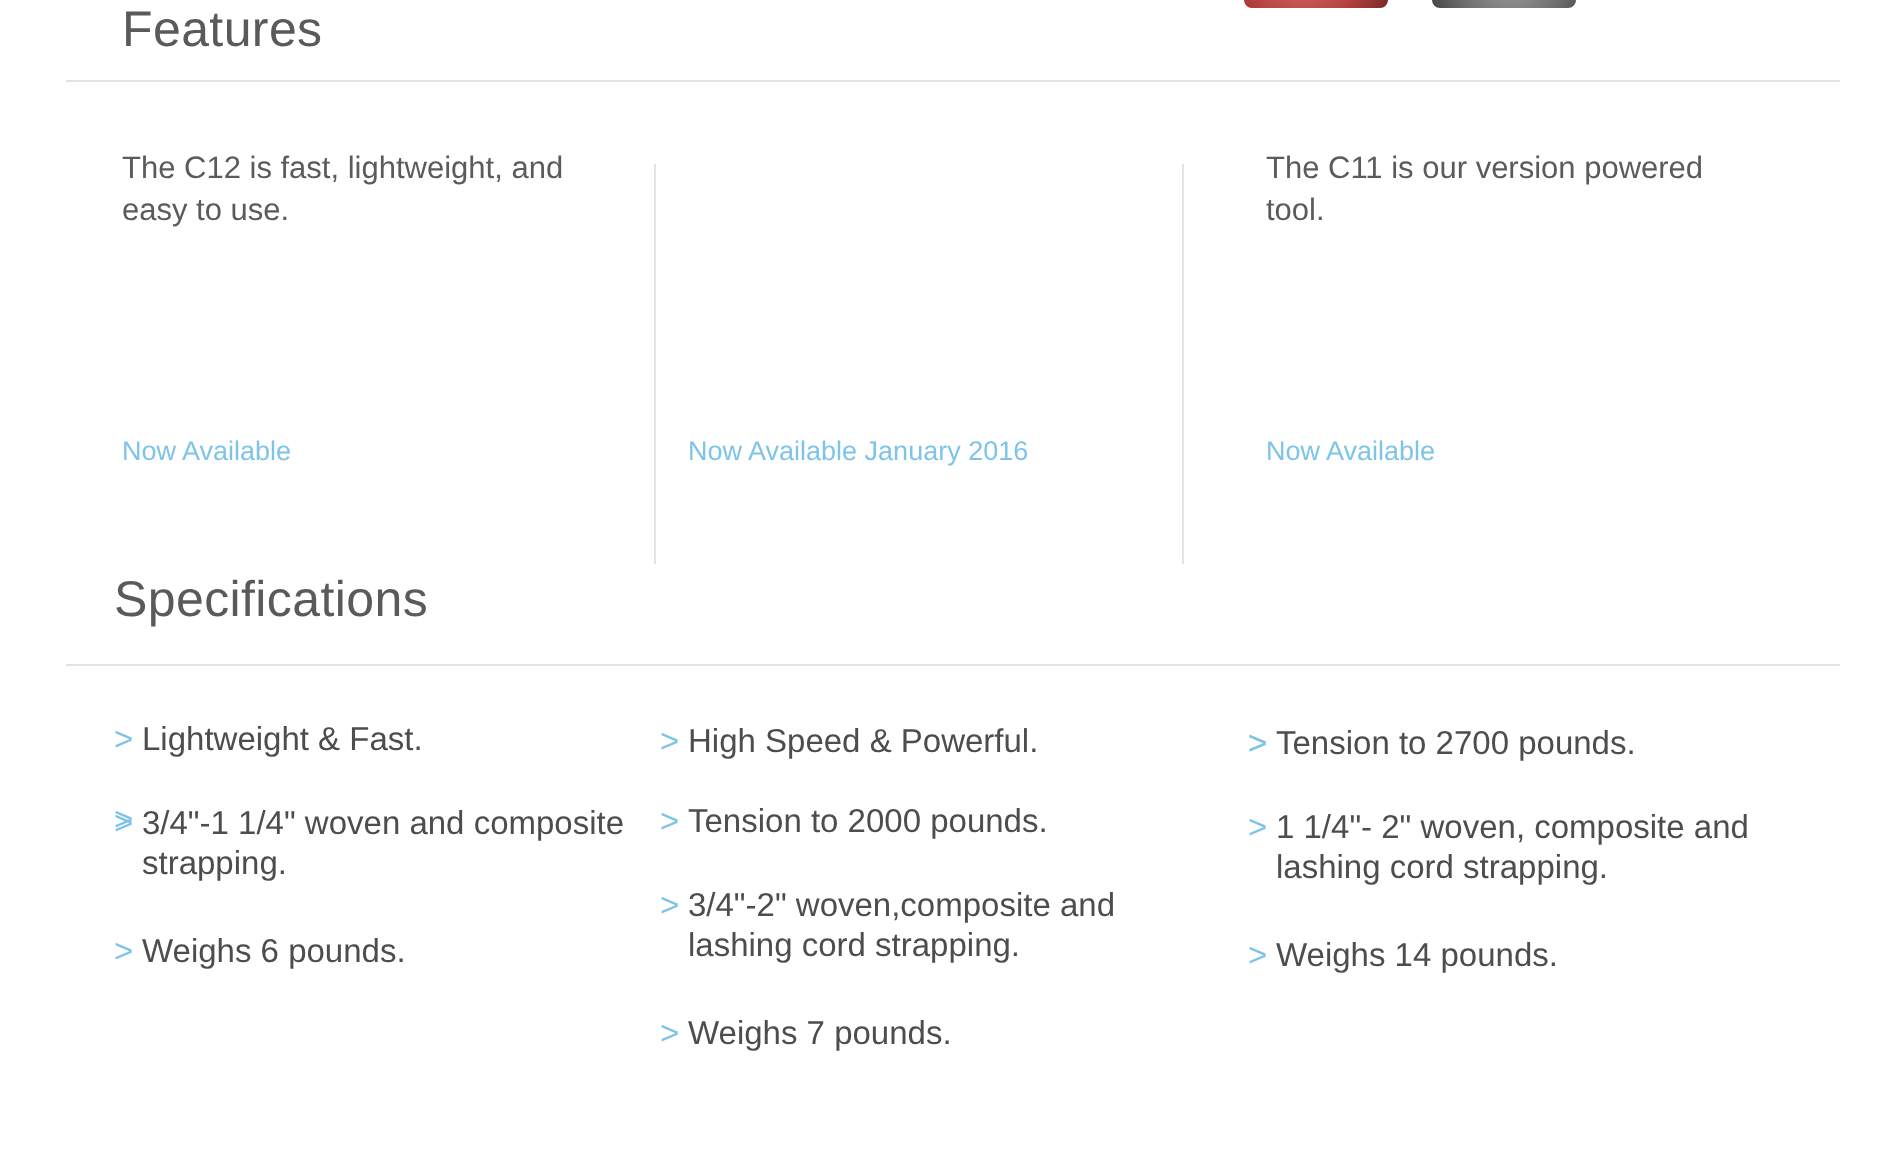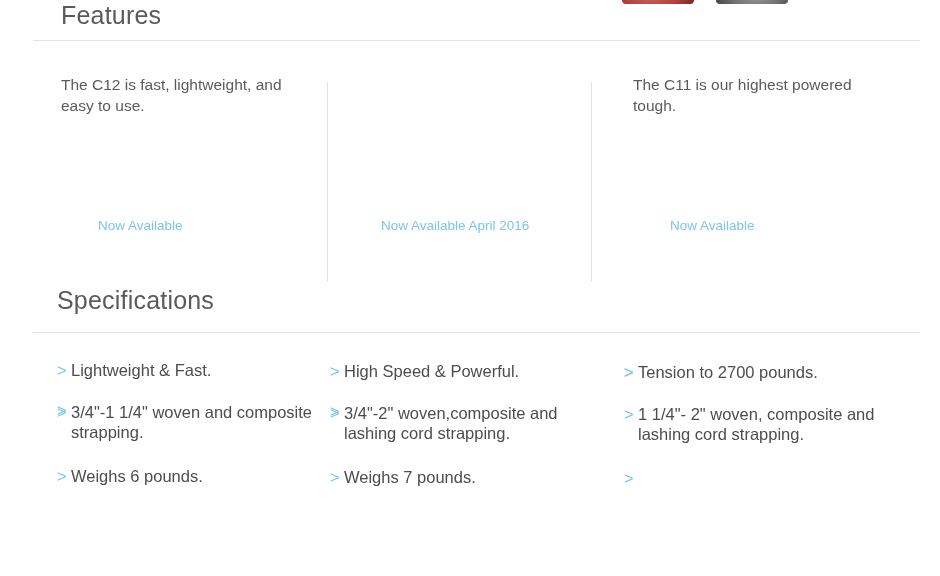--- a/index.html
+++ b/index.html
@@ -86,21 +86,20 @@
     font-weight: 400;
   }
   .feature-avail {
     position: absolute;
     bottom: 7px;
     left: 0;
     font-size: 13.5px;
     color: #7ec4e8;
     font-weight: 400;
     line-height: 16px;
-    margin-left: 37px;
   }
 
   
   .specs-row {
     position: absolute;
     top: 333px;
     left: 0;
     width: 940px;
     height: 243px;
   }
@@ -189,25 +188,25 @@
   <div class="features-row">
     <div class="vrule" id="vrule-f1"></div>
     <div class="vrule" id="vrule-f2"></div>
 
     <div class="feature-col c0">
       <div class="feature-text">The C12 is fast, lightweight, and easy to use.</div>
       <div class="feature-avail">Now Available</div>
     </div>
 
     <div class="feature-col c1">
-      <div class="feature-avail">Now Available April 2016</div>
+      <div class="feature-avail">Now Available January 2016</div>
     </div>
 
     <div class="feature-col c2">
-      <div class="feature-text">The C11 is our highest powered tough.</div>
+      <div class="feature-text">The C11 is our version powered tool.</div>
       <div class="feature-avail">Now Available</div>
     </div>
   </div>
 
   <div class="section-heading" id="specs-heading">Specifications</div>
   <div class="hrule" id="rule-specs"></div>
 
   <div class="specs-row">
 
     <div class="spec-col c0">
@@ -228,20 +227,21 @@
       </div>
     </div>
 
     <div class="spec-col c1">
       <div class="spec-item i0">
         <span class="spec-bullet">&gt;</span>
         <span>High Speed &amp; Powerful.</span>
       </div>
       <div class="spec-item i1">
         <span class="spec-bullet">&gt;</span>
+        <span>Tension to 2000 pounds.</span>
       </div>
       <div class="spec-item i2">
         <span class="spec-bullet">&gt;</span>
         <span>3/4"-2" woven,composite and lashing cord strapping.</span>
       </div>
       <div class="spec-item i3">
         <span class="spec-bullet">&gt;</span>
         <span>Weighs 7 pounds.</span>
       </div>
     </div>
@@ -253,17 +253,18 @@
       <div class="spec-item i1">
         <span class="spec-bullet">&gt;</span>
         <span>Tension to 2700 pounds.</span>
       </div>
       <div class="spec-item i2">
         <span class="spec-bullet">&gt;</span>
         <span>1 1/4"- 2" woven, composite and lashing cord strapping.</span>
       </div>
       <div class="spec-item i3">
         <span class="spec-bullet">&gt;</span>
+        <span>Weighs 14 pounds.</span>
       </div>
     </div>
   </div>
 
 </div>
 
 </body></html>

